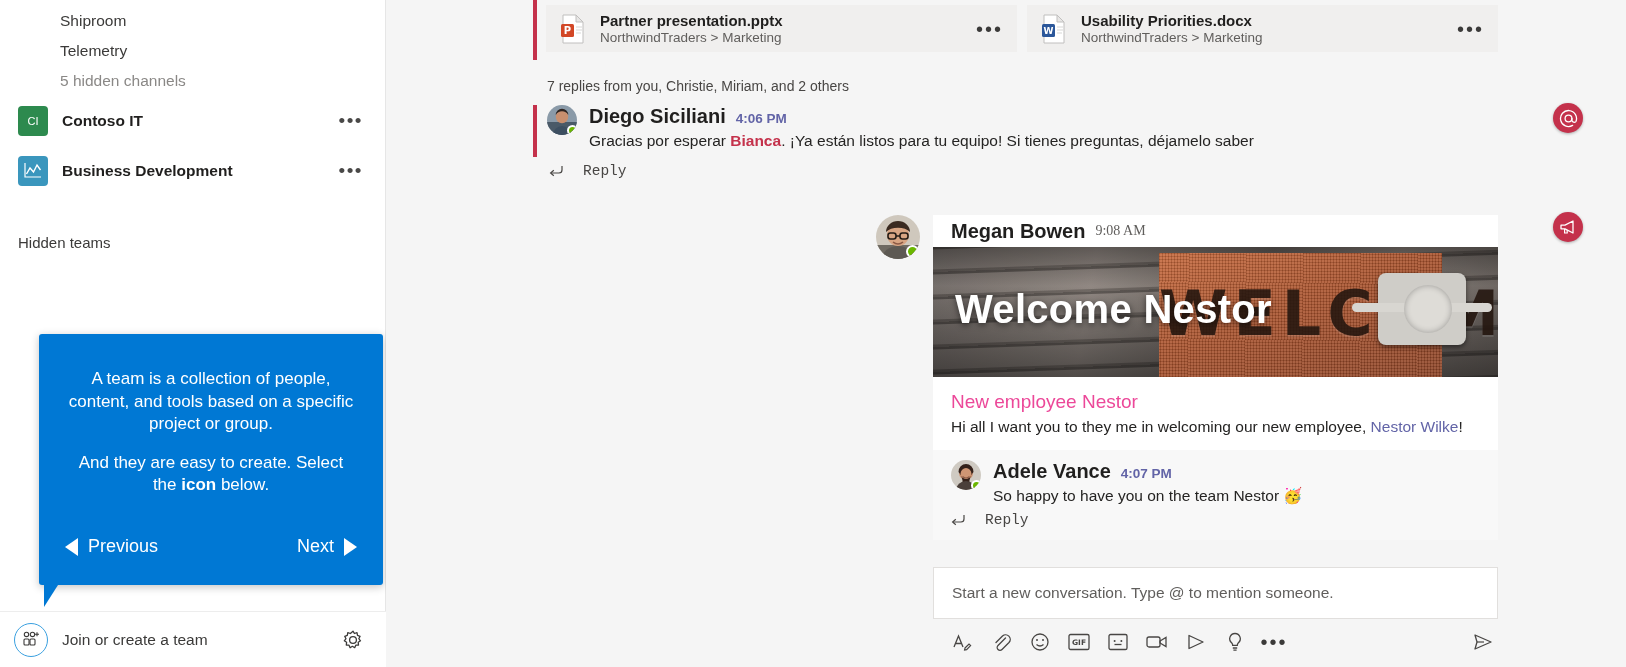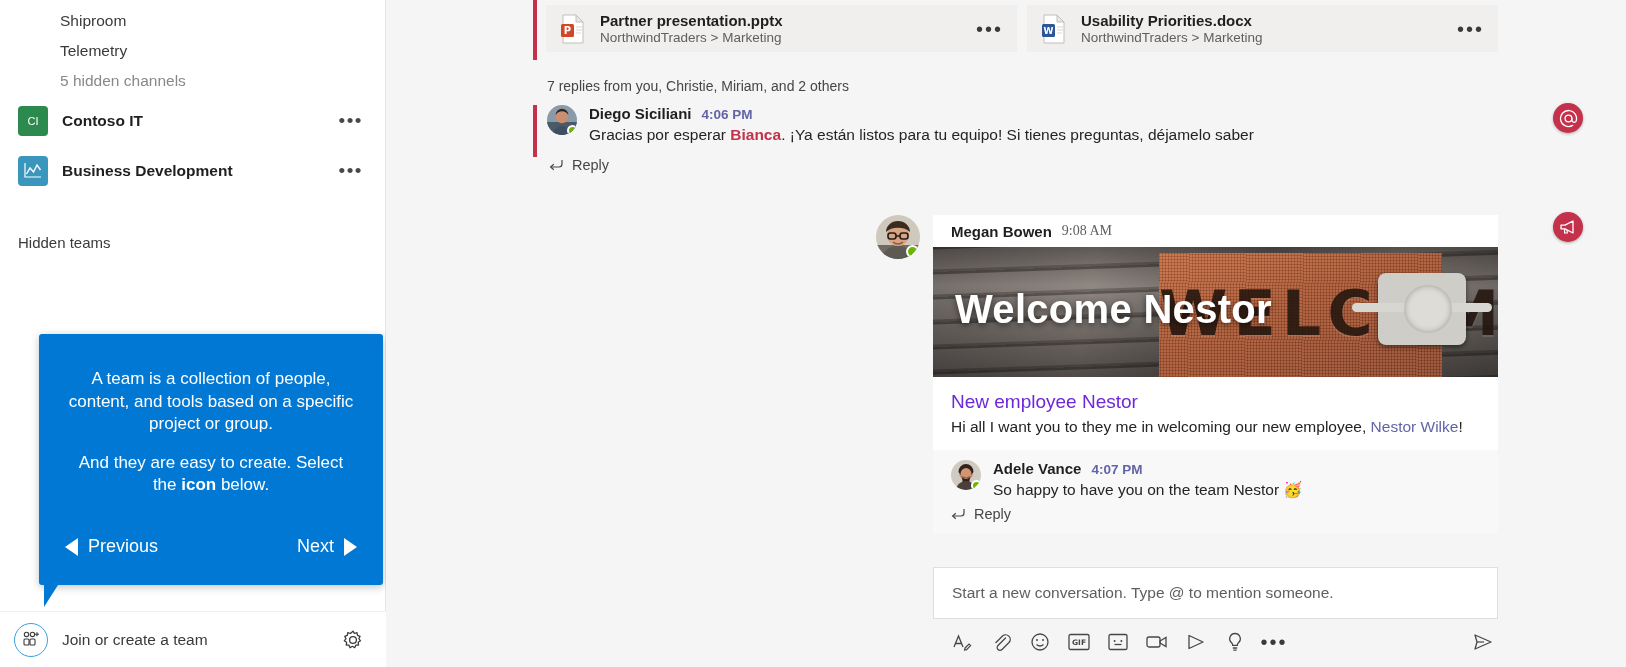--- a/index.html
+++ b/index.html
@@ -147,28 +147,28 @@
   }
   .avatar.big { width: 44px; height: 44px; flex: 0 0 44px; }
   .presence {
     position: absolute; right: -1px; bottom: -1px;
     width: 11px; height: 11px; border-radius: 50%;
     background: #6bb700; border: 2px solid #fff;
   }
   .avatar.big .presence { width: 13px; height: 13px; right: 1px; bottom: 1px; }
   .msg-body { flex: 1; min-width: 0; }
   .msg-head { display: flex; align-items: baseline; gap: 10px; }
-  .msg-author { font-size: 15px; font-weight: bold; color: #201f1e; }
+  .msg-author { font-size: 20px; font-weight: bold; color: #201f1e; }
   .msg-time { font-size: 13.5px; font-weight: bold; color: #6264a7; }
   .msg-time.plain { color: #605e5c; font-weight: normal; font-size: 14px; font-family: Liberation Serif, serif; }
   .msg-text { font-size: 15.5px; color: #252423; margin-top: 3px; line-height: 20px; }
   .mention { color: #c4314b; font-weight: bold; }
   .reply-link {
-    display: flex; align-items: center; gap: 9px;
-    font-size: 14.5px; color: #484644; cursor: pointer;
+    display: flex; align-items: center; gap: 20px;
+    font-size: 14.5px; color: #484644; cursor: pointer; font-family: Liberation Mono, monospace;
   }
 
   
   .post {
     position: absolute; left: 490px; top: 215px; right: 92px;
   }
   .post-head { display: flex; align-items: flex-start; }
   .post-card {
     flex: 1; min-width: 0;
     background: #ffffff;
@@ -227,21 +227,21 @@
     background: #dedcd7; box-shadow: inset 0 0 6px rgba(0,0,0,.3);
   }
   .banner-title {
     position: absolute; left: 22px; top: 40px;
     font-size: 40px; font-weight: bold; color: #ffffff;
     text-shadow: 0 2px 6px rgba(0,0,0,.55);
     letter-spacing: .3px;
   }
 
   .post-text-wrap { padding: 14px 18px 14px 18px; }
-  .post-title { font-size: 19px; color: #6d28d9; }
+  .post-title { font-size: 19px; color: #ec4899; }
   .post-body { font-size: 15.5px; color: #252423; margin-top: 5px; }
   .link { color: #6264a7; }
 
   .post-reply { padding: 10px 18px 6px 18px; background: #f8f8f8; }
   .post-reply-foot { padding: 0 18px 12px 18px; background: #f8f8f8; }
 
   
   .compose {
     position: absolute; left: 547px; bottom: 48px; right: 92px;
     height: 52px; background: #ffffff;

